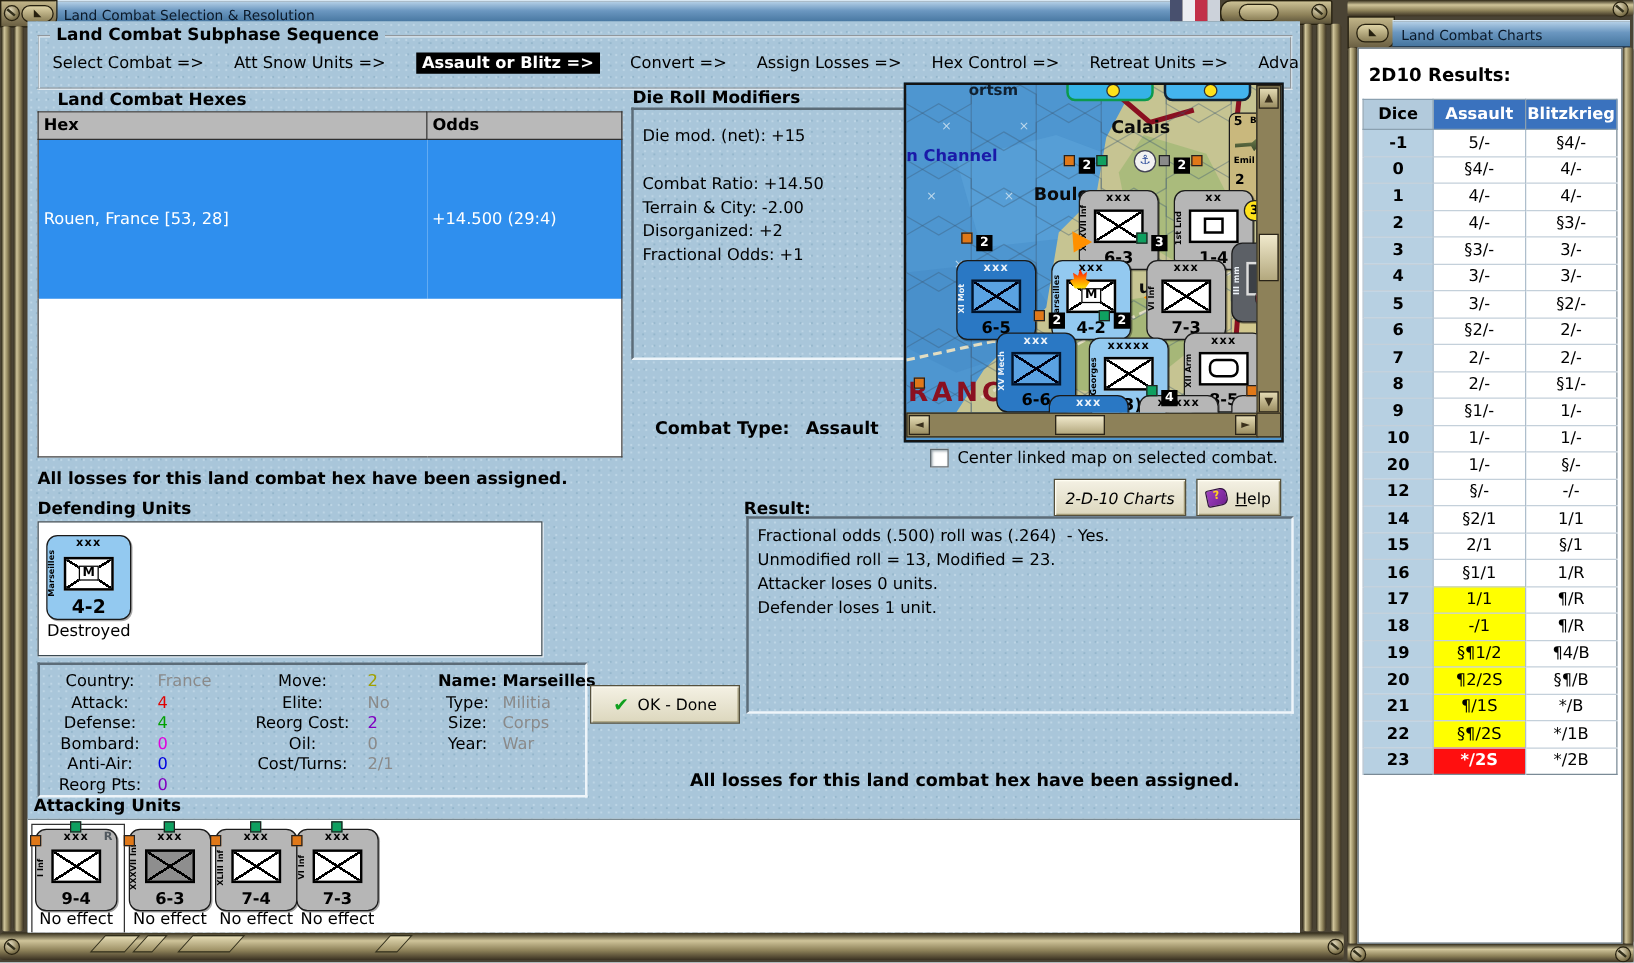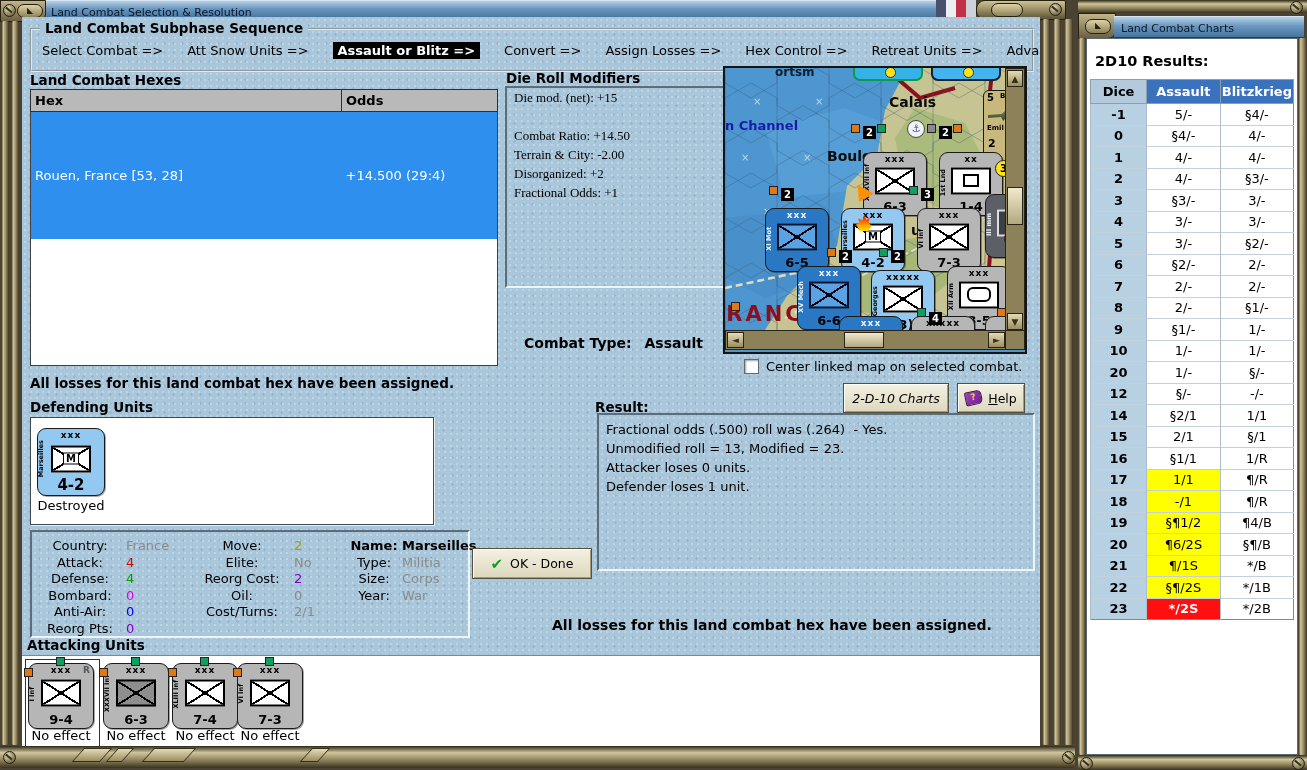--- a/index.html
+++ b/index.html
@@ -170,21 +170,21 @@
             <span class="step">Att Snow Units =&gt;</span>
             <span class="step active">Assault or Blitz =&gt;</span>
             <span class="step">Convert =&gt;</span>
             <span class="step">Assign Losses =&gt;</span>
             <span class="step">Hex Control =&gt;</span>
             <span class="step">Retreat Units =&gt;</span>
             <span class="step">Advance Units</span>
           </div>
       </div>
 
-      <div class="abs seclab" style="left:8px;top:55px;">Land Combat Hexes</div>
+      <div class="abs seclab" style="left:24px;top:55px;">Land Combat Hexes</div>
       <table class="abs hexes" style="left:8px;top:72px;width:468px;height:277px;">
         <thead>
             <tr>
           <th style="width:302px;">Hex</th>
           <th>Odds</th>
         </tr>
           </thead>
         <tbody id="hexrows">
             <tr class="sel">
               <td>Rouen, France [53, 28]</td>
@@ -193,21 +193,21 @@
           </tbody>
         <tbody>
             <tr style="height:auto;">
               <td></td>
               <td></td>
             </tr>
           </tbody>
       </table>
 
       <div class="abs seclab" style="left:484px;top:53px;">Die Roll Modifiers</div>
-      <div class="abs sunken speck" id="modbox" style="left:483px;top:69px;width:220px;height:202px;padding-top:0;box-sizing:border-box;font-family:Liberation Serif, serif;">
+      <div class="abs sunken speck" id="modbox" style="left:483px;top:69px;width:220px;height:202px;padding-top:12px;box-sizing:border-box;">
           <div class="modline">Die mod. (net): +15</div>
           <div class="modline">&nbsp;</div>
           <div class="modline">Combat Ratio: +14.50</div>
           <div class="modline">Terrain &amp; City: -2.00</div>
           <div class="modline">Disorganized: +2</div>
           <div class="modline">Fractional Odds: +1</div>
         </div>
 
       <div class="abs map-wrap" style="left:701px;top:49px;width:300px;height:284px;">
         <div class="map-view" id="mapview">
@@ -752,21 +752,21 @@
               <td class="ybg">-/1</td>
               <td>¶/R</td>
             </tr>
             <tr>
               <td class="dice">19</td>
               <td class="ybg">§¶1/2</td>
               <td>¶4/B</td>
             </tr>
             <tr>
               <td class="dice">20</td>
-              <td class="ybg">¶6/2S</td>
+              <td class="ybg">¶2/2S</td>
               <td>§¶/B</td>
             </tr>
             <tr>
               <td class="dice">21</td>
               <td class="ybg">¶/1S</td>
               <td>*/B</td>
             </tr>
             <tr>
               <td class="dice">22</td>
               <td class="ybg">§¶/2S</td>

